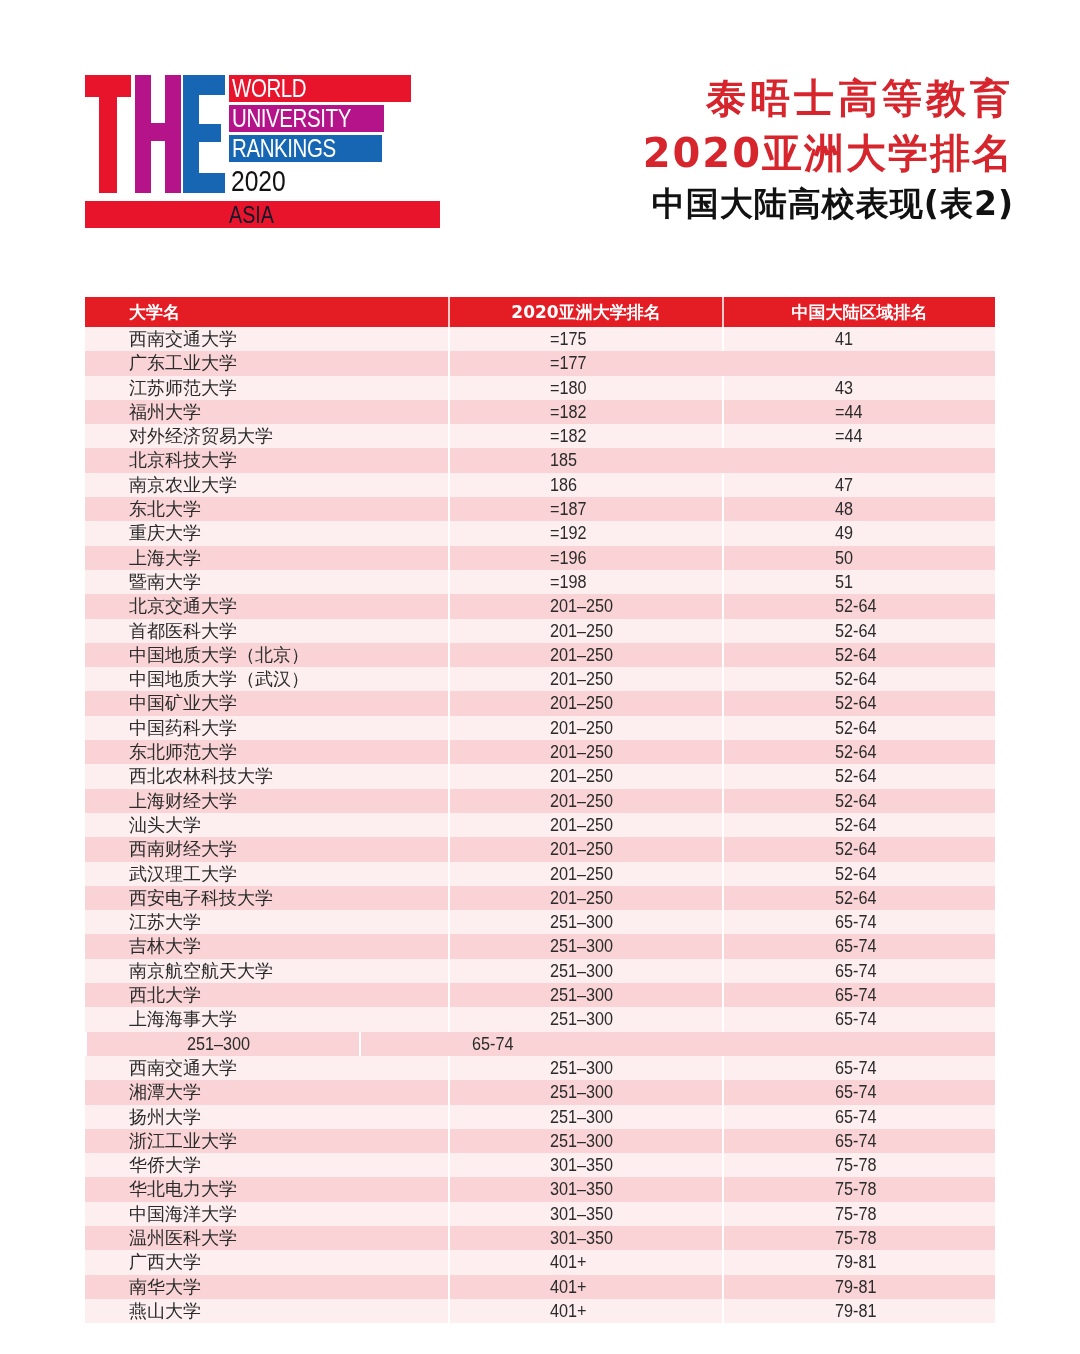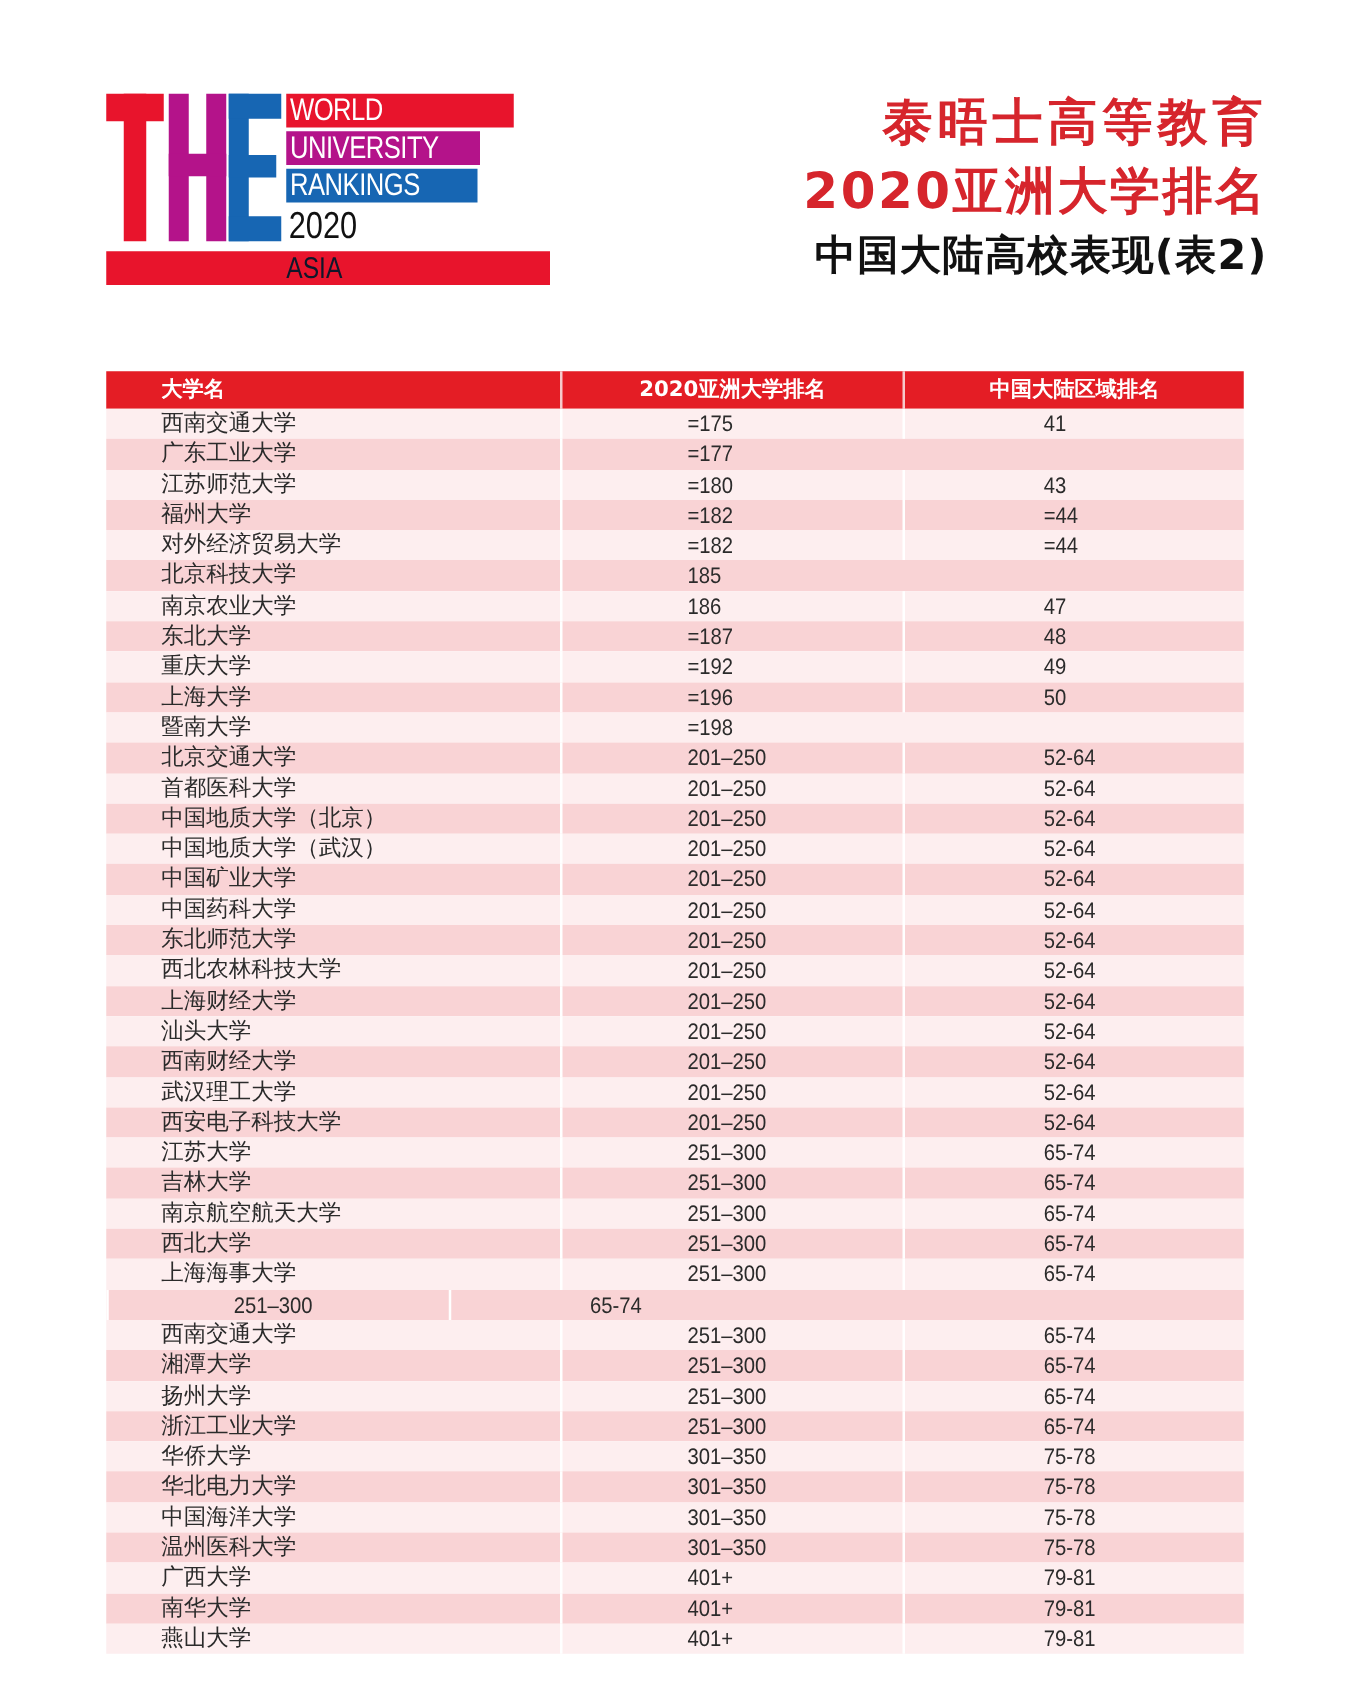--- a/index.html
+++ b/index.html
@@ -168,20 +168,21 @@
         <div class="cell col-3"><span class="num">49</span></div>
       </div>
       <div class="row">
         <div class="cell col-1">上海大学</div>
         <div class="cell col-2"><span class="num">=196</span></div>
         <div class="cell col-3"><span class="num">50</span></div>
       </div>
       <div class="row">
         <div class="cell col-1">暨南大学</div>
         <div class="cell col-2"><span class="num">=198</span></div>
+        <div class="cell col-3"><span class="num">51</span></div>
       </div>
       <div class="row">
         <div class="cell col-1">北京交通大学</div>
         <div class="cell col-2"><span class="num">201–250</span></div>
         <div class="cell col-3"><span class="num">52-64</span></div>
       </div>
       <div class="row">
         <div class="cell col-1">首都医科大学</div>
         <div class="cell col-2"><span class="num">201–250</span></div>
         <div class="cell col-3"><span class="num">52-64</span></div>

